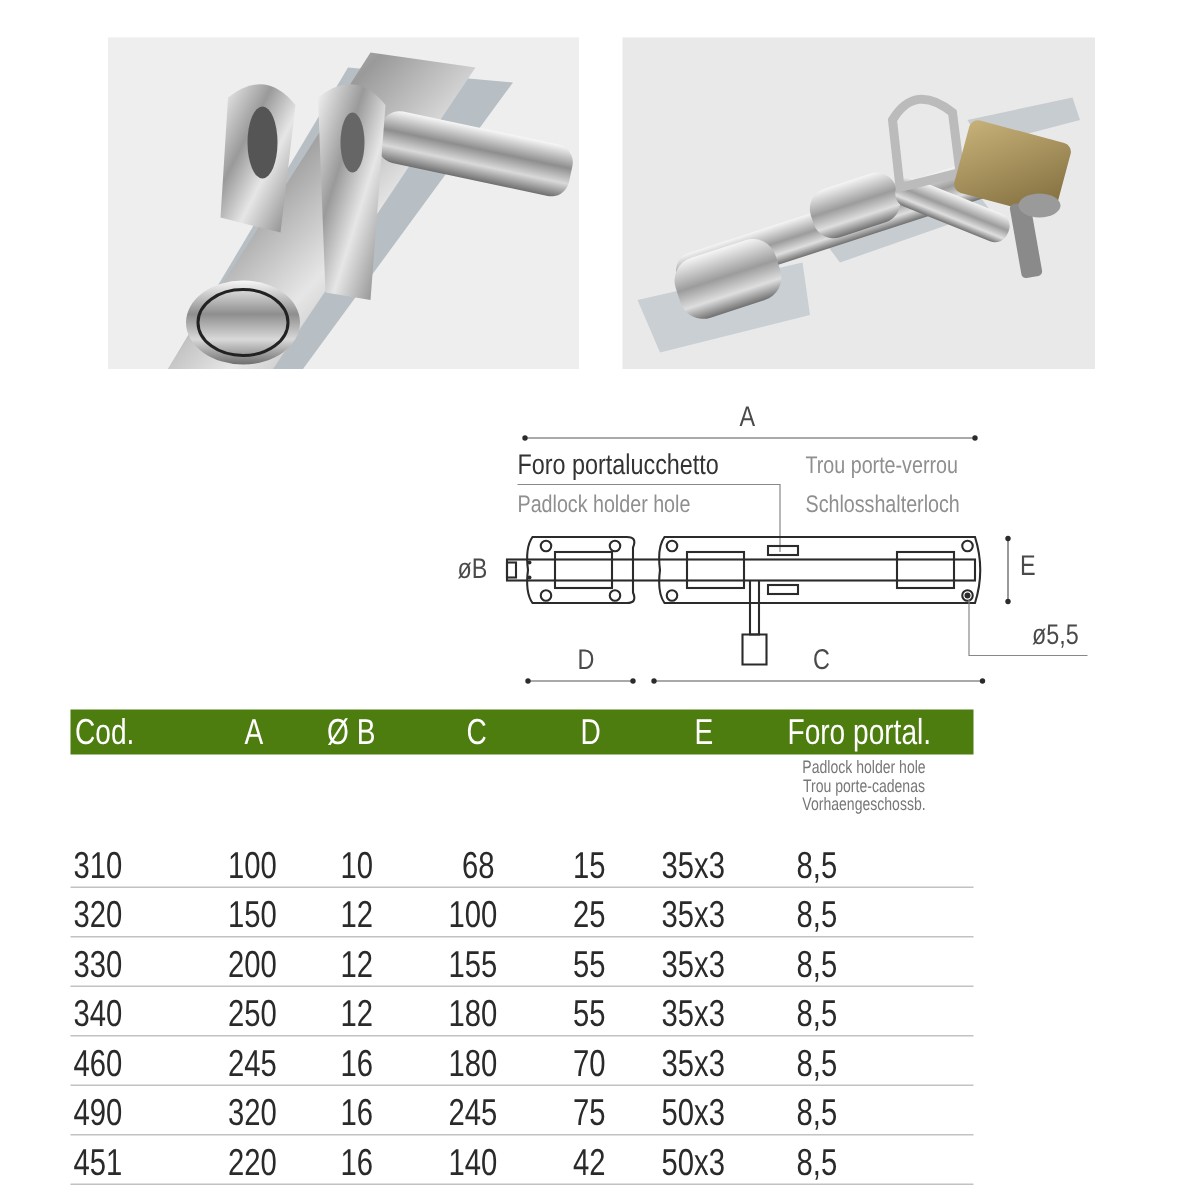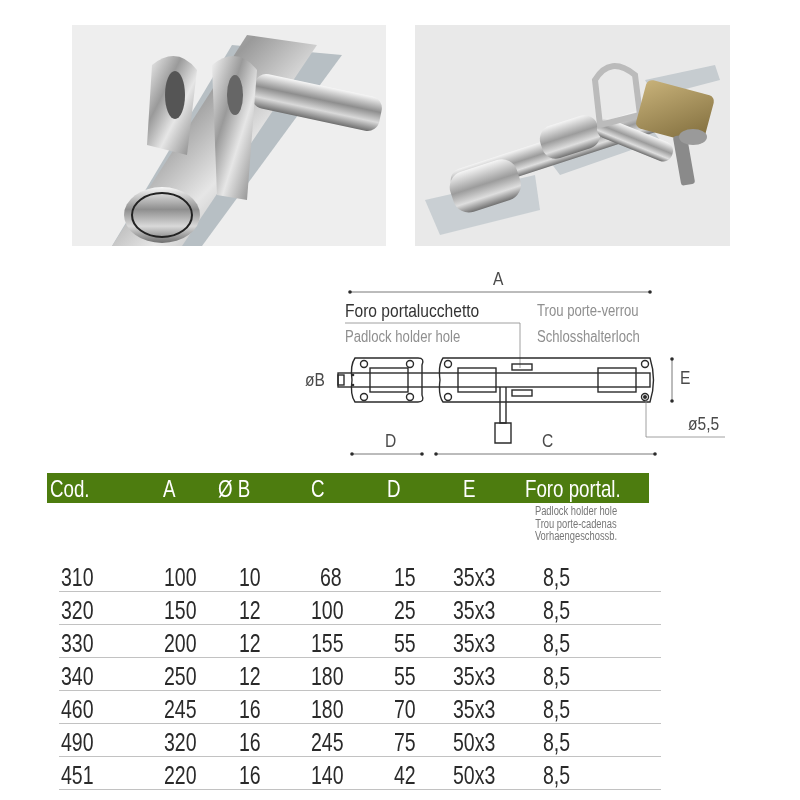--- a/index.html
+++ b/index.html
@@ -18,21 +18,21 @@
   .it-main { font-size:19px; color:#333; }
   .it-sub { font-size:16px; color:#8f8f8f; }
 
   .table { position:absolute; left:47px; top:473px; width:602px; }
   .thead { height:30px; background:#4d7c0f; position:relative; }
   .th { position:absolute; top:2px; color:#ffffff; font-size:24px; white-space:nowrap;
         transform:scaleX(0.78); transform-origin:left top; }
   .subhdr { position:absolute; right:8px; top:32px; text-align:center; width:130px; }
   .subhdr div { font-size:12px; color:#777; line-height:12.5px; white-space:nowrap;
                 transform:scaleX(0.78); transform-origin:center top; }
-  .rows { position:absolute; left:12px; top:86px; width:602px;text-align:center; }
+  .rows { position:absolute; left:0; top:86px; width:602px;text-align:center; }
   .row { position:relative; height:33px; border-bottom:1.5px solid #c2c2c2; box-sizing:border-box; }
   .cell { position:absolute; top:4px; font-size:25px; color:#2a2a2a; white-space:nowrap;
           transform:scaleX(0.78); transform-origin:left top; }
 </style>
 </head>
 <body>
 
 <div class="photo" id="photo1">
   <svg viewBox="0 0 314 221" preserveAspectRatio="none">
     <defs>

